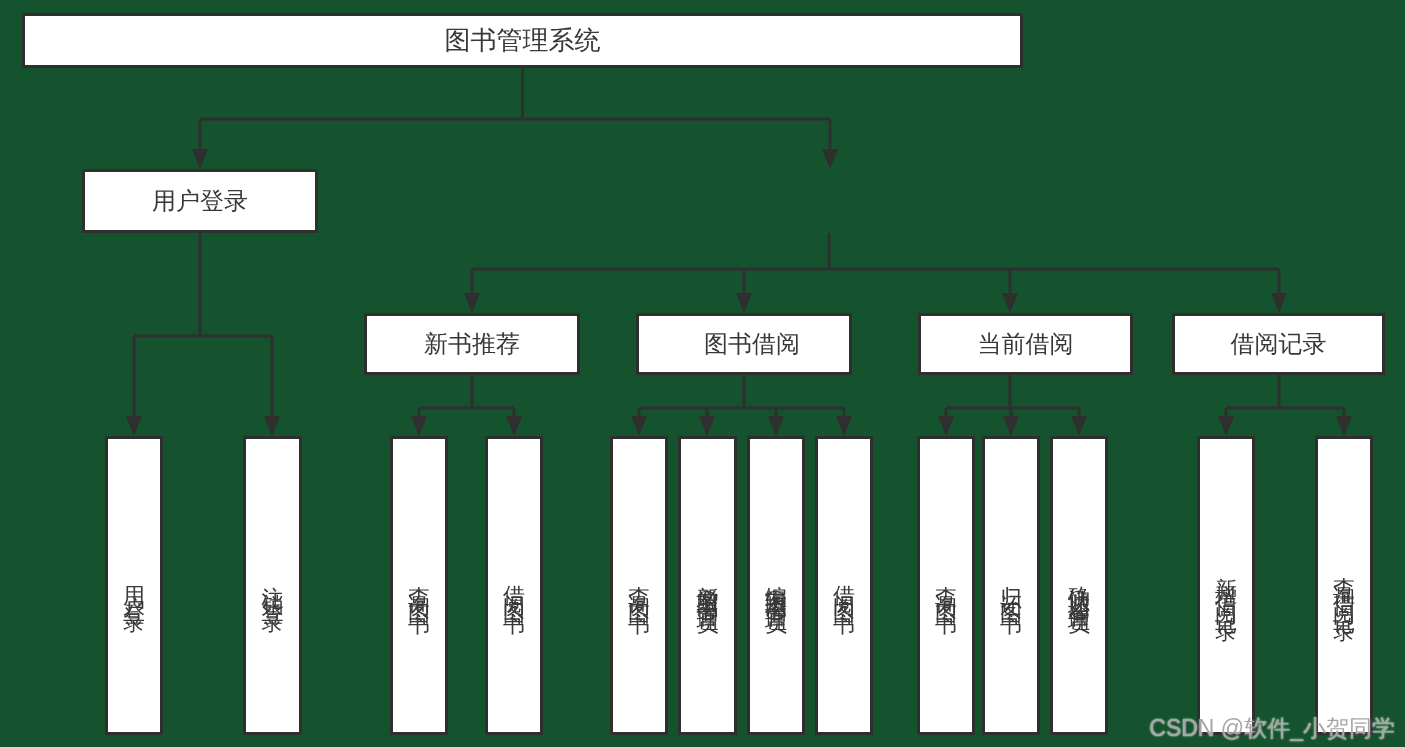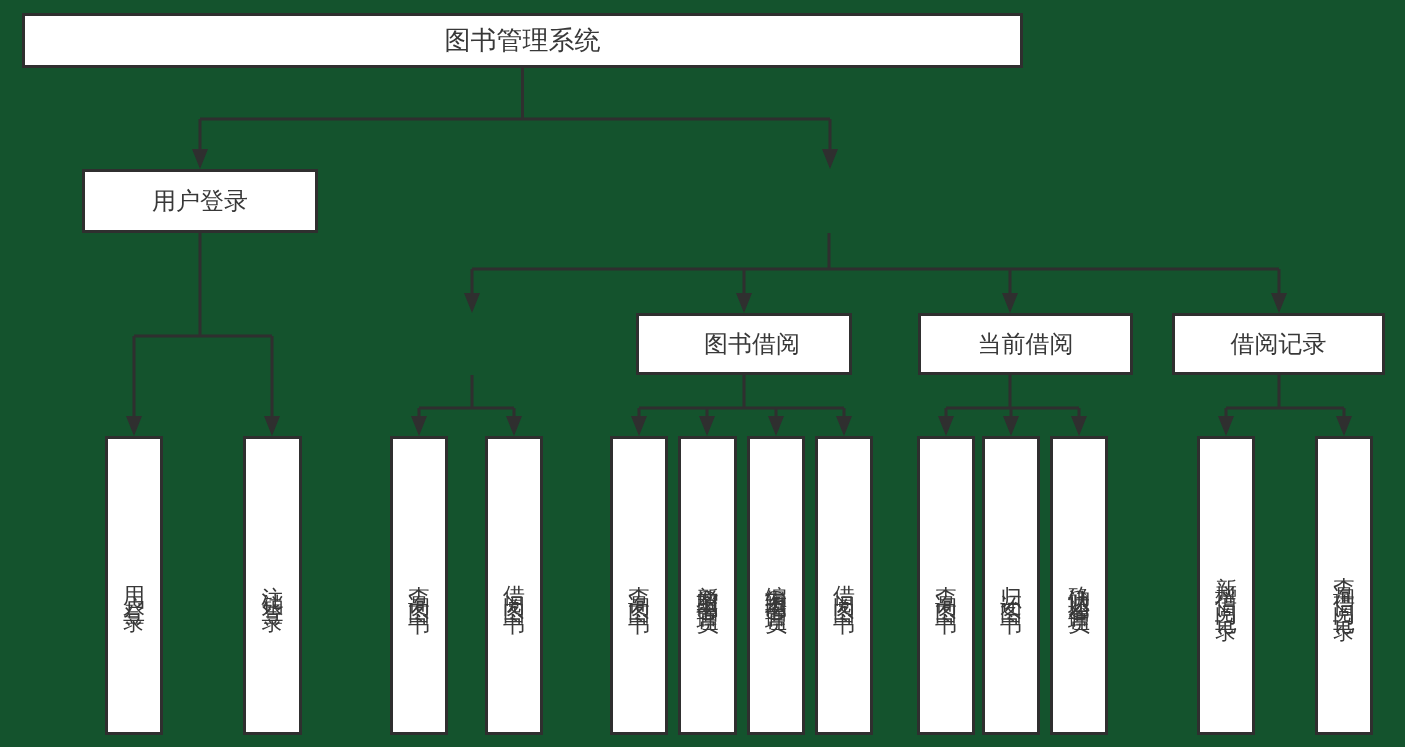--- a/index.html
+++ b/index.html
@@ -94,20 +94,23 @@
   </svg>
 
   <div class="node root">
     <span>图书管理系统</span>
   </div>
 
   <div class="node lvl1" style="left:82px; width:236px;">
     <span>用户登录</span>
   </div>
 
+  <div class="node lvl2" style="left:364px; width:216px;">
+    <span>新书推荐</span>
+  </div>
   <div class="node lvl2" style="left:636px; width:216px;padding-left:16px;">
     <span>图书借阅</span>
   </div>
   <div class="node lvl2" style="left:902px; width:215px;margin-left:16px;">
     <span>当前借阅</span>
   </div>
   <div class="node lvl2" style="left:1172px; width:213px;">
     <span>借阅记录</span>
   </div>
 
@@ -148,14 +151,15 @@
     <span>确认归还（管理员）</span>
   </div>
 
   <div class="node leaf" style="left:1197px;">
     <span>新增借阅记录</span>
   </div>
   <div class="node leaf" style="left:1315px;">
     <span>查询借阅记录</span>
   </div>
 
+  <div class="watermark">CSDN @软件_小贺同学</div>
 
 </div>
 
 </body></html>

